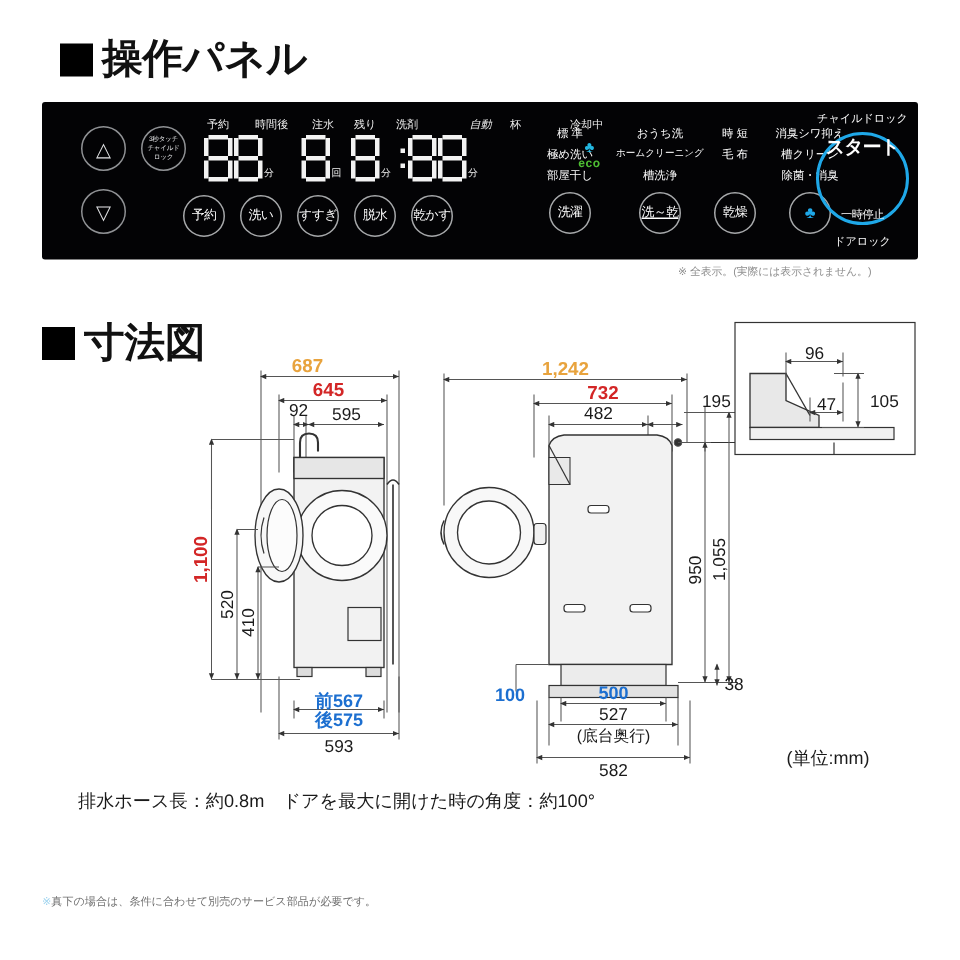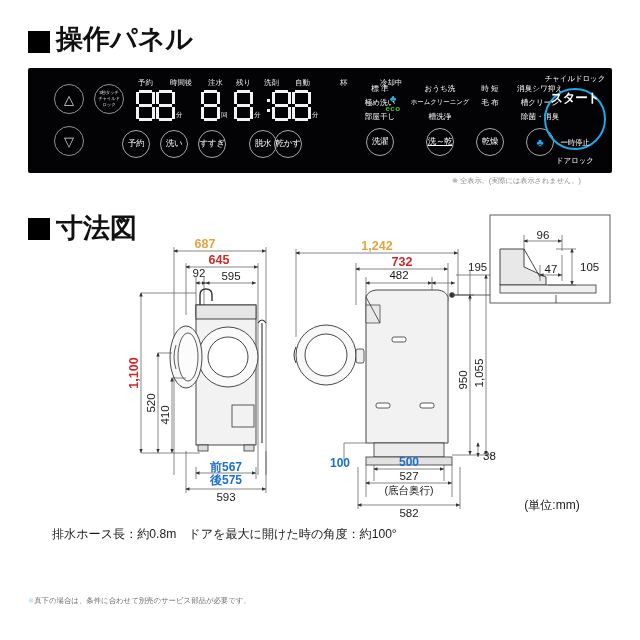--- a/index.html
+++ b/index.html
@@ -84,21 +84,21 @@
   .spec-line { font-size: 12.1px; color: #1a1a1a; line-height: 1.58; white-space: nowrap; }
   .spec-star { color: #9fd4ef; font-size: 9px; vertical-align: super; }
   #footnote { position: absolute; left: 28px; top: 596px; font-size: 7.4px; color: #6f6f6f; white-space: nowrap; }
   .fn-star { color: #9fd4ef; }
 </style>
 </head>
 <body>
 
 <div id="page">
 
-  <div class="sec-head" style="left:28px; top:26px;align-items:flex-end;">
+  <div class="sec-head" style="left:40px; top:26px;">
     <span class="sec-square"></span>
     <span class="sec-title">操作パネル</span>
   </div>
 
   <div id="panel">
 
     <div class="pbtn-circle" style="left:26px; top:16px; width:30px; height:30px;">
       <span class="chev">△</span>
     </div>
     <div class="pbtn-circle" style="left:26px; top:58px; width:30px; height:30px;">
@@ -109,21 +109,21 @@
       <span class="lock-txt">3秒タッチ</span>
       <span class="lock-txt">チャイルド</span>
       <span class="lock-txt">ロック</span>
     </div>
 
     <span class="seg-labels" style="left:110px; top:10px;">予約</span>
     <span class="seg-labels" style="left:142px; top:10px;">時間後</span>
     <span class="seg-labels" style="left:180px; top:10px;">注水</span>
     <span class="seg-labels" style="left:208px; top:10px;">残り</span>
     <span class="seg-labels" style="left:236px; top:10px;">洗剤</span>
-    <span class="seg-labels" style="left:267px; top:10px;">自動</span>
+    <span class="seg-labels" style="left:285px; top:10px;font-style:italic;">自動</span>
     <span class="seg-labels" style="left:312px; top:10px;">杯</span>
     <span class="seg-labels" style="left:352px; top:10px;">冷却中</span>
 
     <div class="seg-group" style="left:108px;">
       <span class="seg-digit">
         <i class="s-a"></i>
           <i class="s-b"></i>
           <i class="s-c"></i>
           <i class="s-d"></i>
           <i class="s-e"></i>
@@ -195,21 +195,21 @@
     </div>
 
     <div class="eco-wrap" style="left:352px; top:26px; width:26px;">
       <div class="eco-leaf">♣</div>
       <div class="eco-word">eco</div>
     </div>
 
     <div class="mode-btn" style="left:94px; top:62px;">予約</div>
     <div class="mode-btn" style="left:132px; top:62px;">洗い</div>
     <div class="mode-btn" style="left:170px; top:62px;">すすぎ</div>
-    <div class="mode-btn" style="left:221px; top:62px;">脱水</div>
+    <div class="mode-btn" style="left:208px; top:62px;">脱水</div>
     <div class="mode-btn" style="left:246px; top:62px;">乾かす</div>
 
     <span class="mode-label" style="left:332px; top:16px; width:40px;">標 準</span>
     <span class="mode-label" style="left:326px; top:30px; width:52px;">極め洗い</span>
     <span class="mode-label" style="left:326px; top:44px; width:52px;">部屋干し</span>
     <div class="mode-btn" style="left:338px; top:60px;">洗濯</div>
 
     <span class="mode-label" style="left:384px; top:16px; width:56px;">おうち洗</span>
     <span class="mode-label" style="left:380px; top:30px; width:64px; font-size:6.4px;">ホームクリーニング</span>
     <span class="mode-label" style="left:384px; top:44px; width:56px;font-family:Liberation Serif, serif;">槽洗浄</span>

